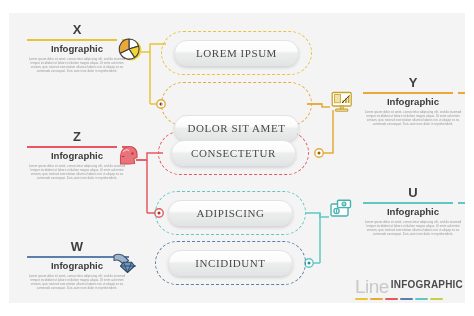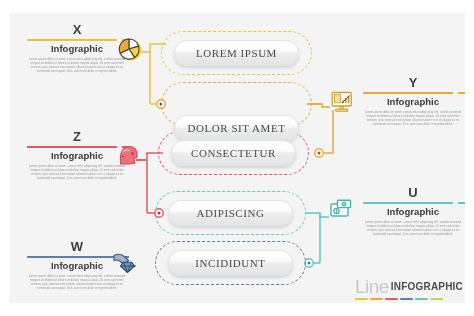--- a/index.html
+++ b/index.html
@@ -73,21 +73,21 @@
     font-size: 3.05px; line-height: 4.1px; color:#9a9a9a;
     text-align: center; padding: 0 6px;
     font-family:"Liberation Sans", sans-serif;
   }
 
   
   .icon-wrap { position:absolute; z-index:14; }
 
   
   #logo { position:absolute; right:11px; bottom:16px; z-index:20; }
-  .logo-row { display:flex; align-items:center; }
+  .logo-row { display:flex; align-items:flex-start; }
   .logo-line {
     font-size: 19px; color:#c9c9c9; letter-spacing:-0.5px;
     font-family:"Liberation Sans", sans-serif; line-height:18px;
   }
   .logo-info {
     font-size: 10px; font-weight:bold; color:#4c4c4c; letter-spacing:0.2px;
     font-family:"Liberation Sans", sans-serif; margin-left:2px; line-height:13px;
   }
   .logo-dashes { display:flex; gap:2px; margin-top:2px; }
   .logo-dashes i { display:block; width:13px; height:2.4px; border-radius:1px; }

